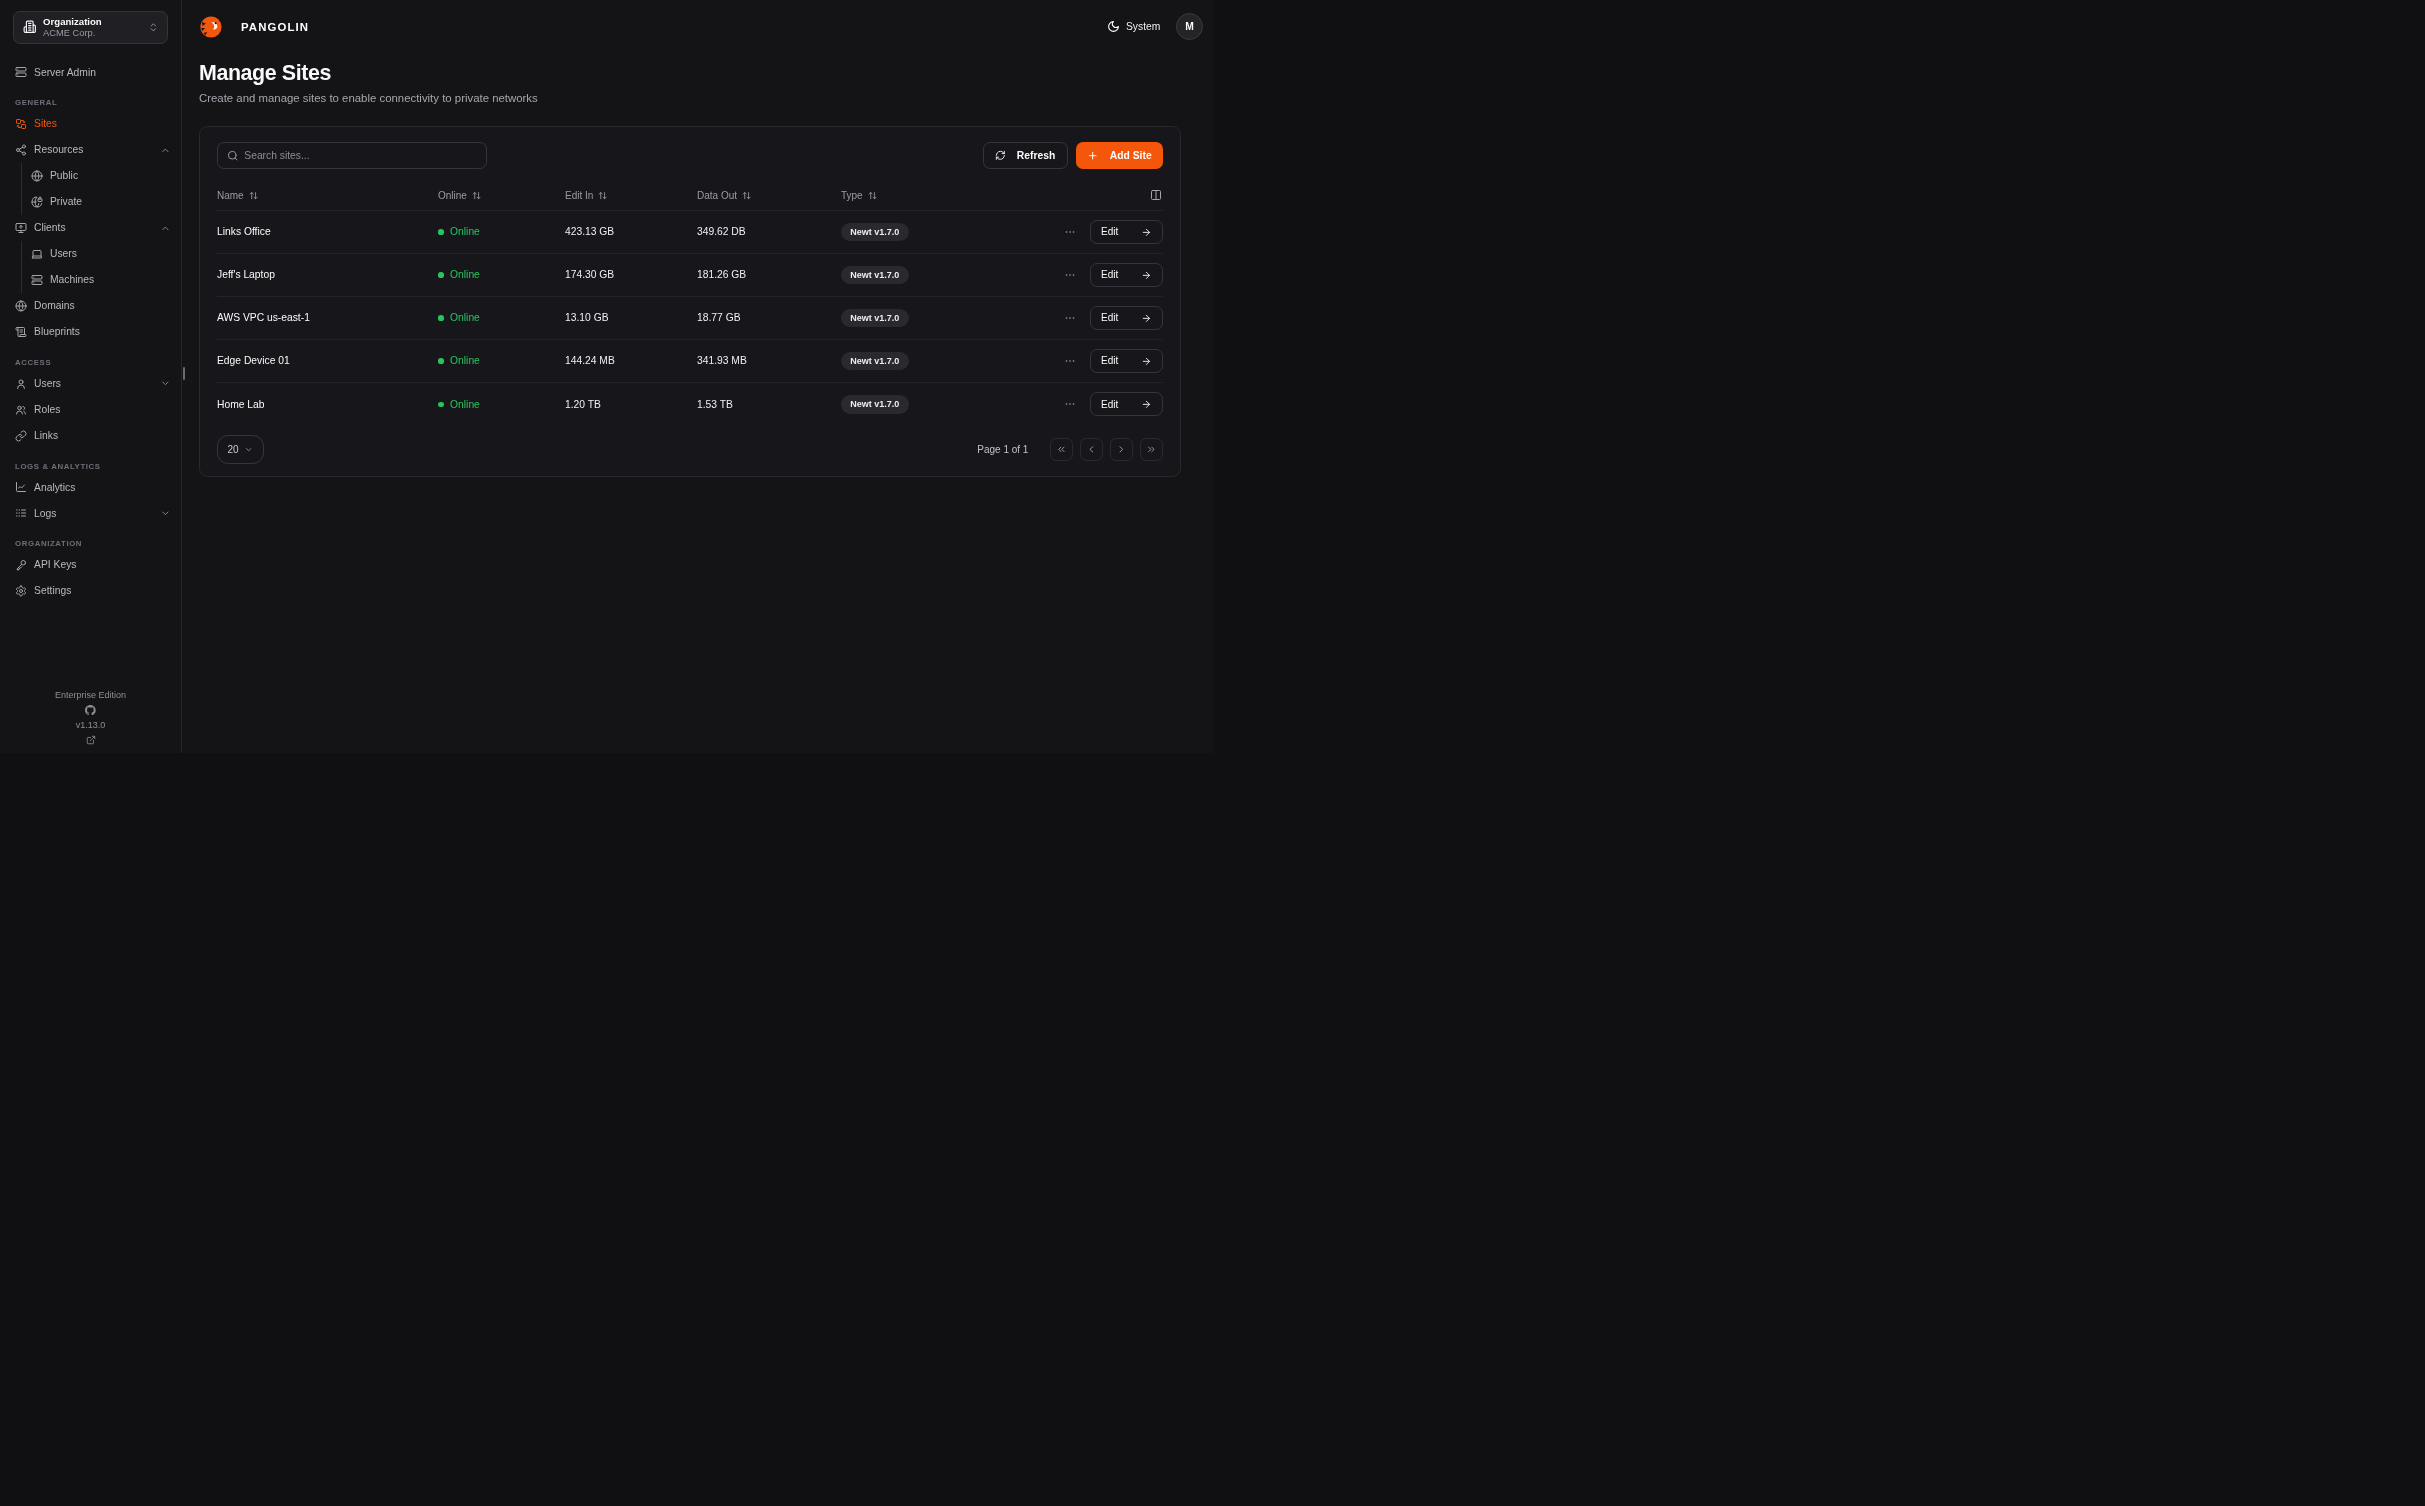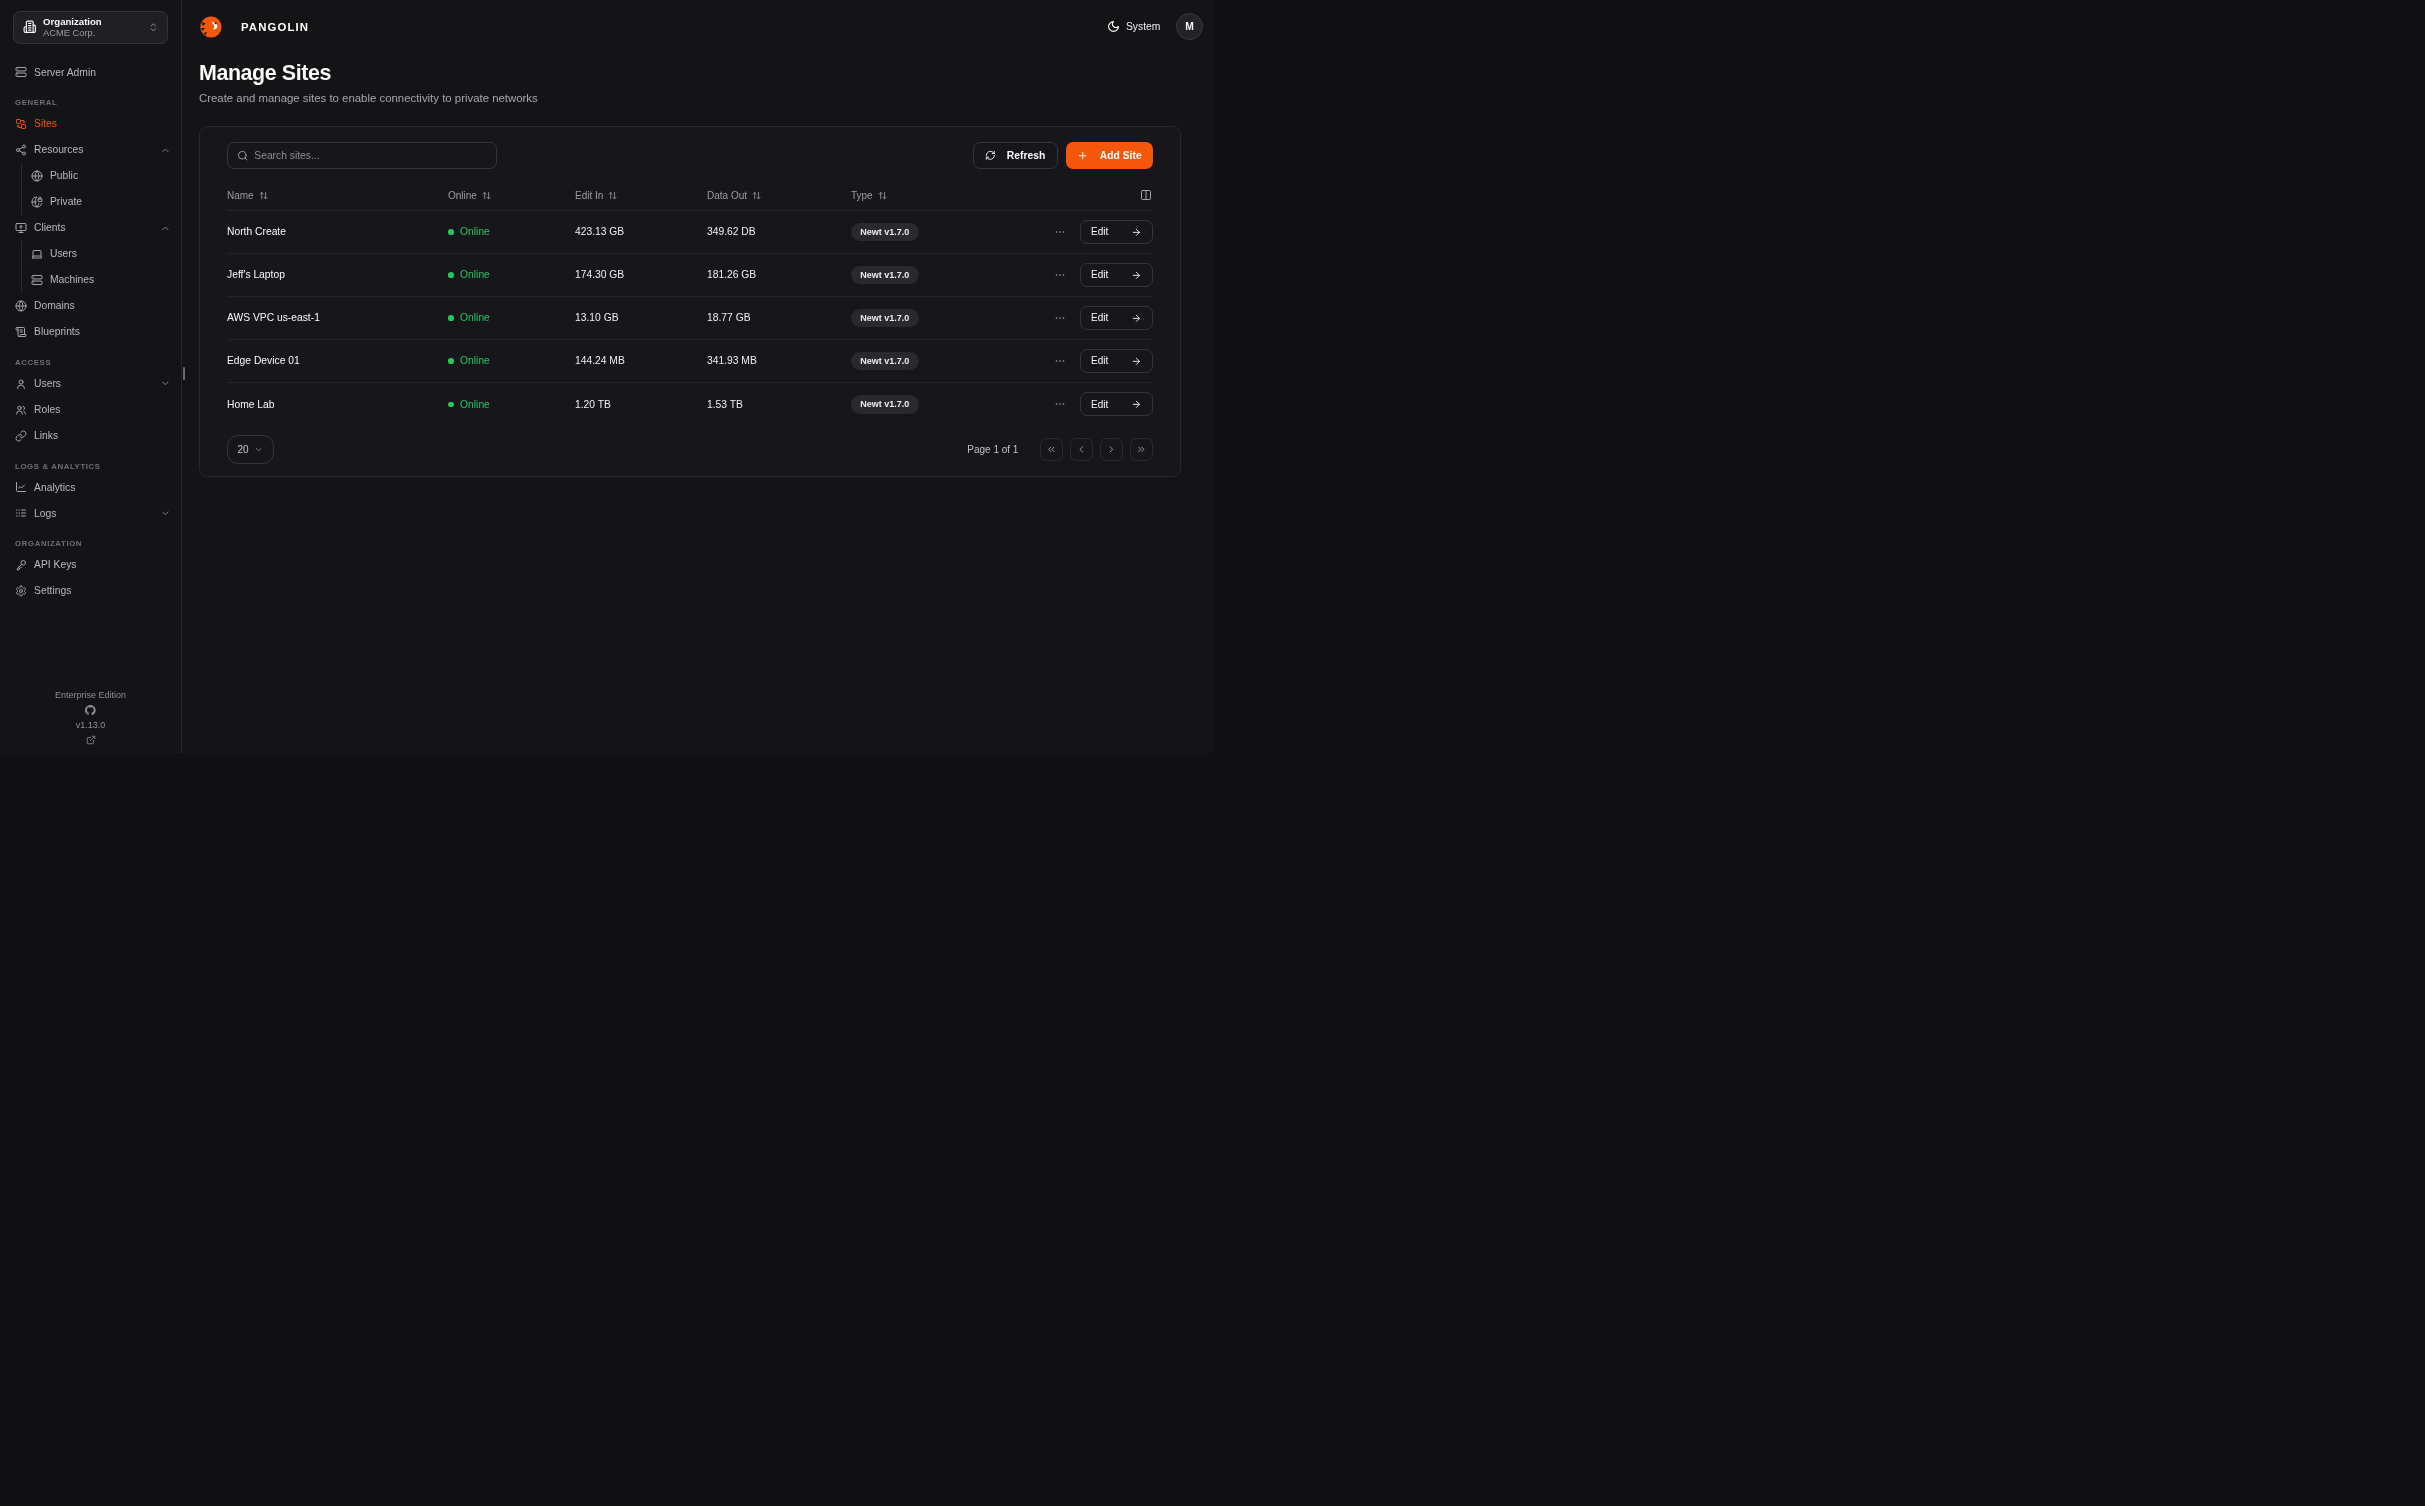--- a/index.html
+++ b/index.html
@@ -78,21 +78,21 @@
   }
 
   .page-head { padding:7.1px 17px 0 17px; }
   .page-title { font-size:21.4px; font-weight:800; letter-spacing:-0.4px; line-height:27px; }
   .page-sub { margin-top:2.8px; font-size:11.4px; color:#a6a6ae; line-height:17px; }
 
   
   .card {
     margin:19px 31px 0 17px; width:982px;
     background:#17171b; border:0.7px solid #28282d; border-radius:8.5px;
-    padding:0 27px;
+    padding:0 17px;
   }
   .toolbar { display:flex; align-items:center; padding:15px 0 12px 0; }
   .search-box {
     width:270px; height:27px; border:0.7px solid #35353c; border-radius:7.1px;
     display:flex; align-items:center; padding:0 8.5px; gap:6.4px; background:transparent;
   }
   .search-box input {
     flex:1; background:transparent; border:none; outline:none;
     font-family:"Liberation Sans", sans-serif;
     font-size:10.3px; color:#e8e8ec;
@@ -580,21 +580,21 @@
                   <rect x="3" y="3" width="18" height="18" rx="2"></rect>
                   <path d="M12 3v18"></path>
                 </svg>
             </span>
           </button>
         </div>
       </div>
 
       <div>
   <div class="trow">
-    <div class="cell-name">North Create</div>
+    <div class="cell-name">Links Office</div>
     <div class="cell-online">
       <span class="dot"></span>
       <span>Online</span>
     </div>
     <div class="cell-data">423.13 GB</div>
     <div class="cell-data">349.62 DB</div>
     <div>
       <span class="badge">Newt v1.7.0</span>
     </div>
     <div class="cell-actions">

